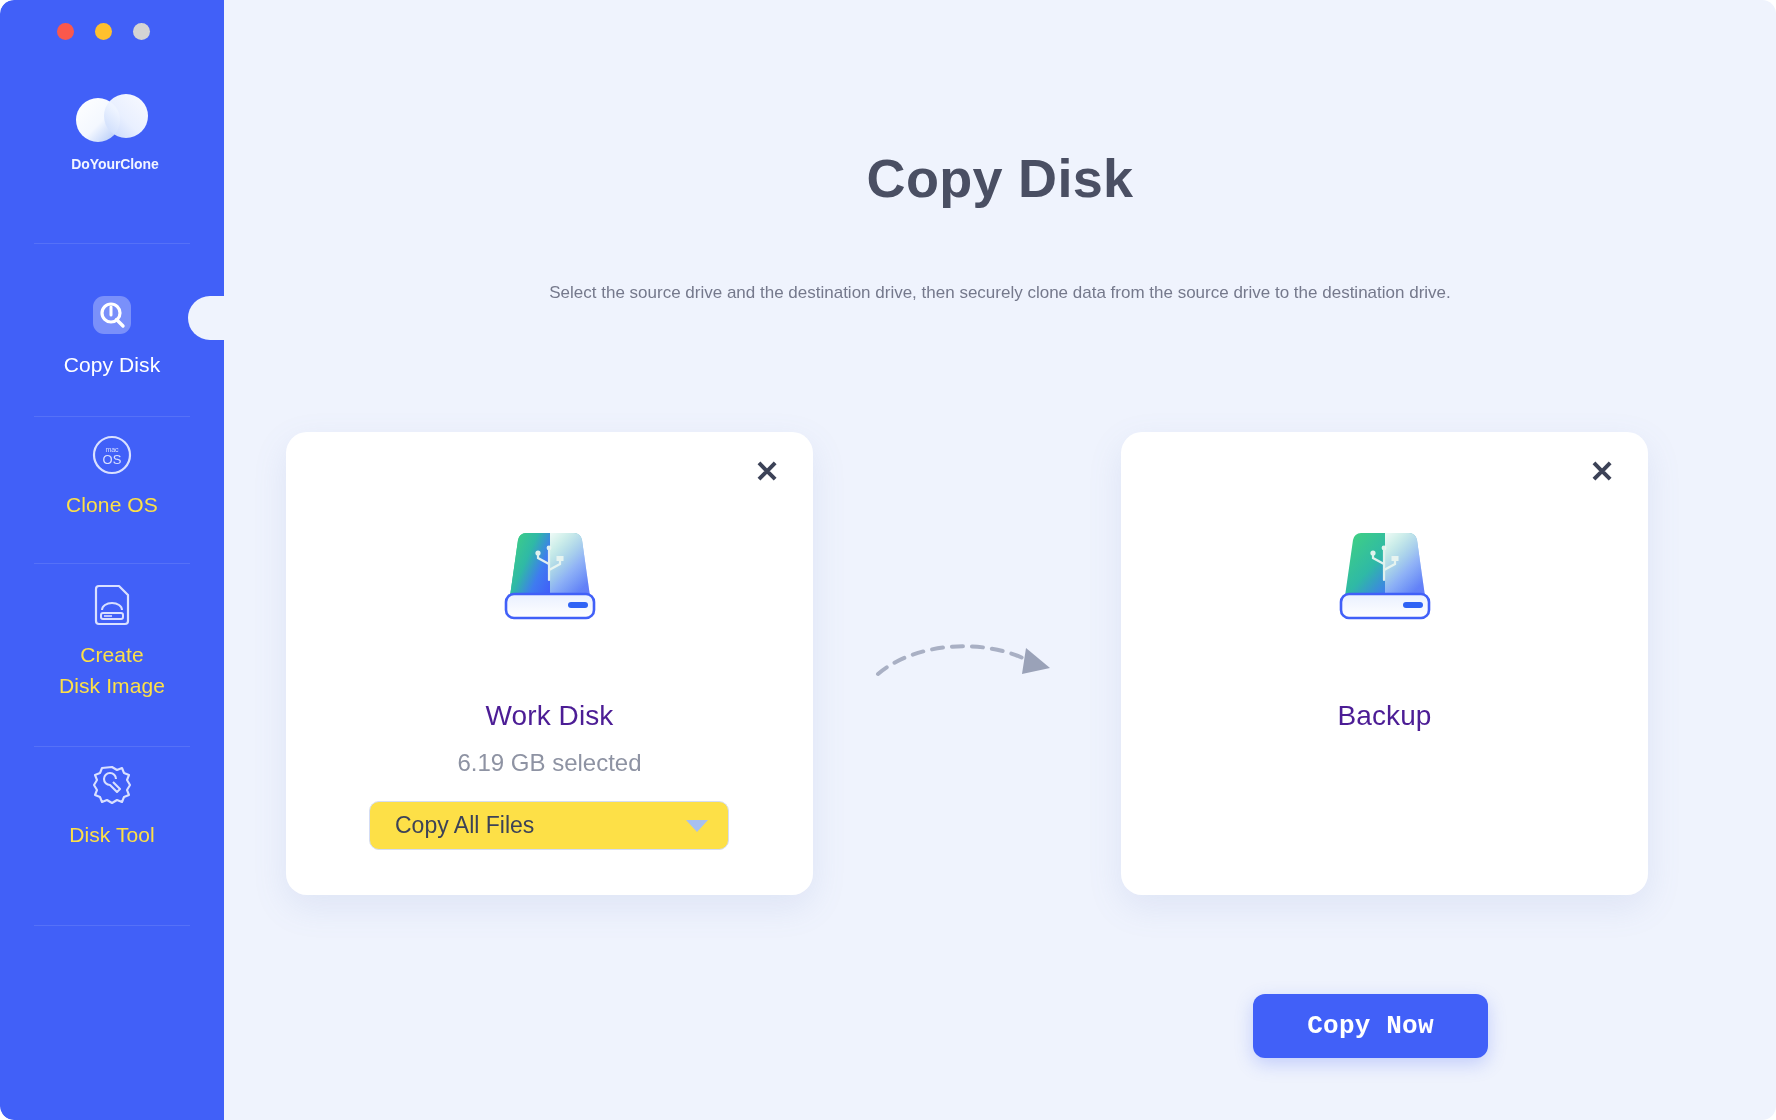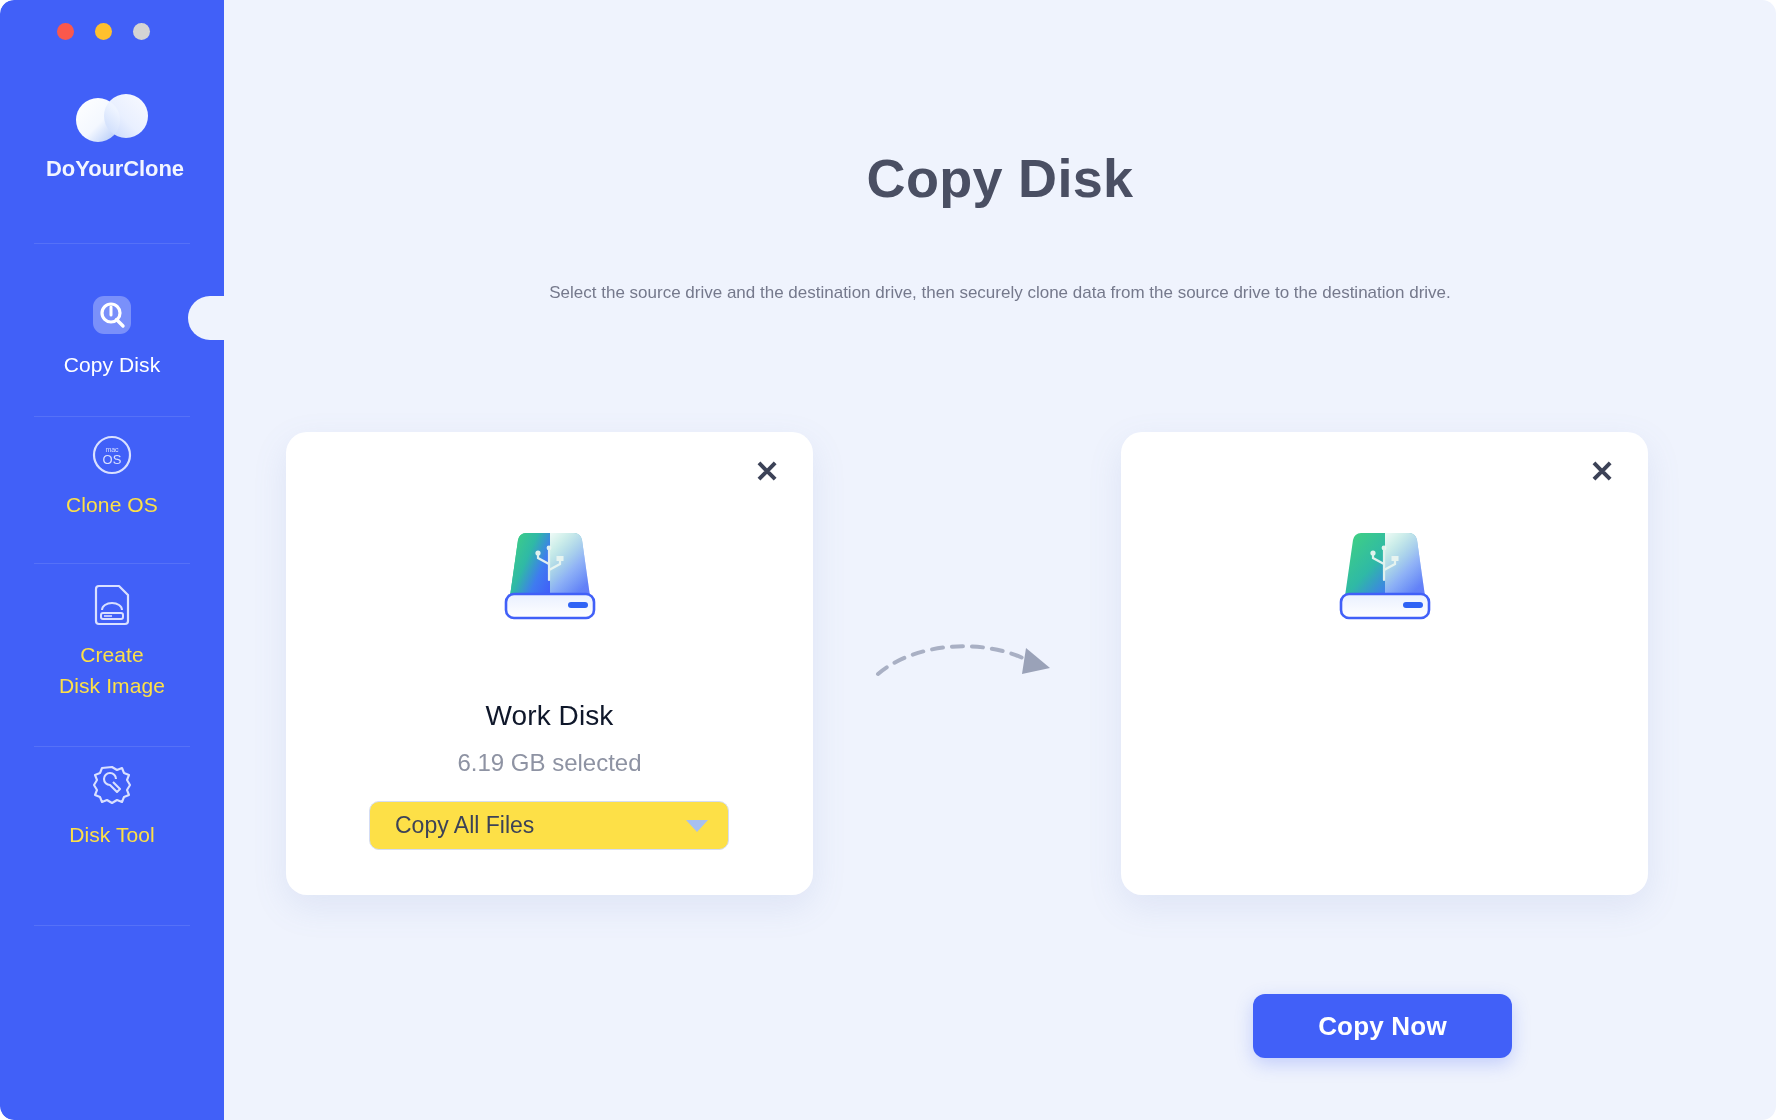--- a/index.html
+++ b/index.html
@@ -50,21 +50,21 @@
     left: 0; top: 92px;
     width: 224px;
     text-align: center;
   }
   #brand-logo {
     width: 74px; height: 52px;
     margin: 0 auto 12px auto;
     display: block;
   }
   #brand-name {
-    font-size: 22px;
+    font-size: 14px;
     font-weight: bold;
     color: #f2f5ff;
     letter-spacing: -0.1px;
     padding-left: 6px;
   }
 
   .side-divider {
     position: absolute;
     left: 34px;
     width: 156px;
@@ -181,21 +181,21 @@
     display: flex;
     justify-content: center;
   }
 
   .card-name {
     position: absolute;
     left: 0; top: 268px;
     width: 527px;
     text-align: center;
     font-size: 28px;
-    color: #0f172a;
+    color: #4c1d95;
     letter-spacing: 0.1px;
   }
   .card-meta {
     position: absolute;
     left: 0; top: 317px;
     width: 527px;
     text-align: center;
     font-size: 24px;
     color: #8e93a3;
   }
@@ -235,33 +235,34 @@
     top: 638px;
     width: 200px;
     height: 70px;
   }
 
   
   #copy-now-button {
     position: absolute;
     left: 1029px;
     top: 994px;
-    width: 259px;
+    width: 235px;
     height: 64px;
     background: #4160f8;
     border-radius: 12px;
     color: #ffffff;
     font-size: 26px;
     font-weight: bold;
     display: flex;
     align-items: center;
     justify-content: center;
     cursor: pointer;
     letter-spacing: 0.2px;
     box-shadow: 0 6px 18px rgba(65,96,248,0.25);
+    font-family: Liberation Mono, monospace;
   }
 </style>
 </head>
 <body>
 
 <div id="app-window">
 
   <div id="sidebar">
 
     <div id="traffic-lights">
@@ -432,17 +433,18 @@
             <path d="M63 44 L52 38 L52 34"></path>
             <circle cx="52" cy="33" r="2.6" fill="#eaf6f1" stroke="none"></circle>
             <path d="M63 50 L74 44 L74 40"></path>
             <rect x="70.5" y="36" width="7" height="5" fill="#eaf6f1" stroke="none"></rect>
           </g>
           <rect x="20" y="74" width="88" height="24" rx="8" fill="url(#diskBaseB)" stroke="#4160f8" stroke-width="2.6"></rect>
           <rect x="82" y="82" width="20" height="6" rx="3" fill="#2f63f5"></rect>
         </svg>
       </div>
 
+      <div class="card-name">Backup</div>
     </div>
 
     <div id="copy-now-button">Copy Now</div>
   </div>
 </div>
 
 </body></html>

